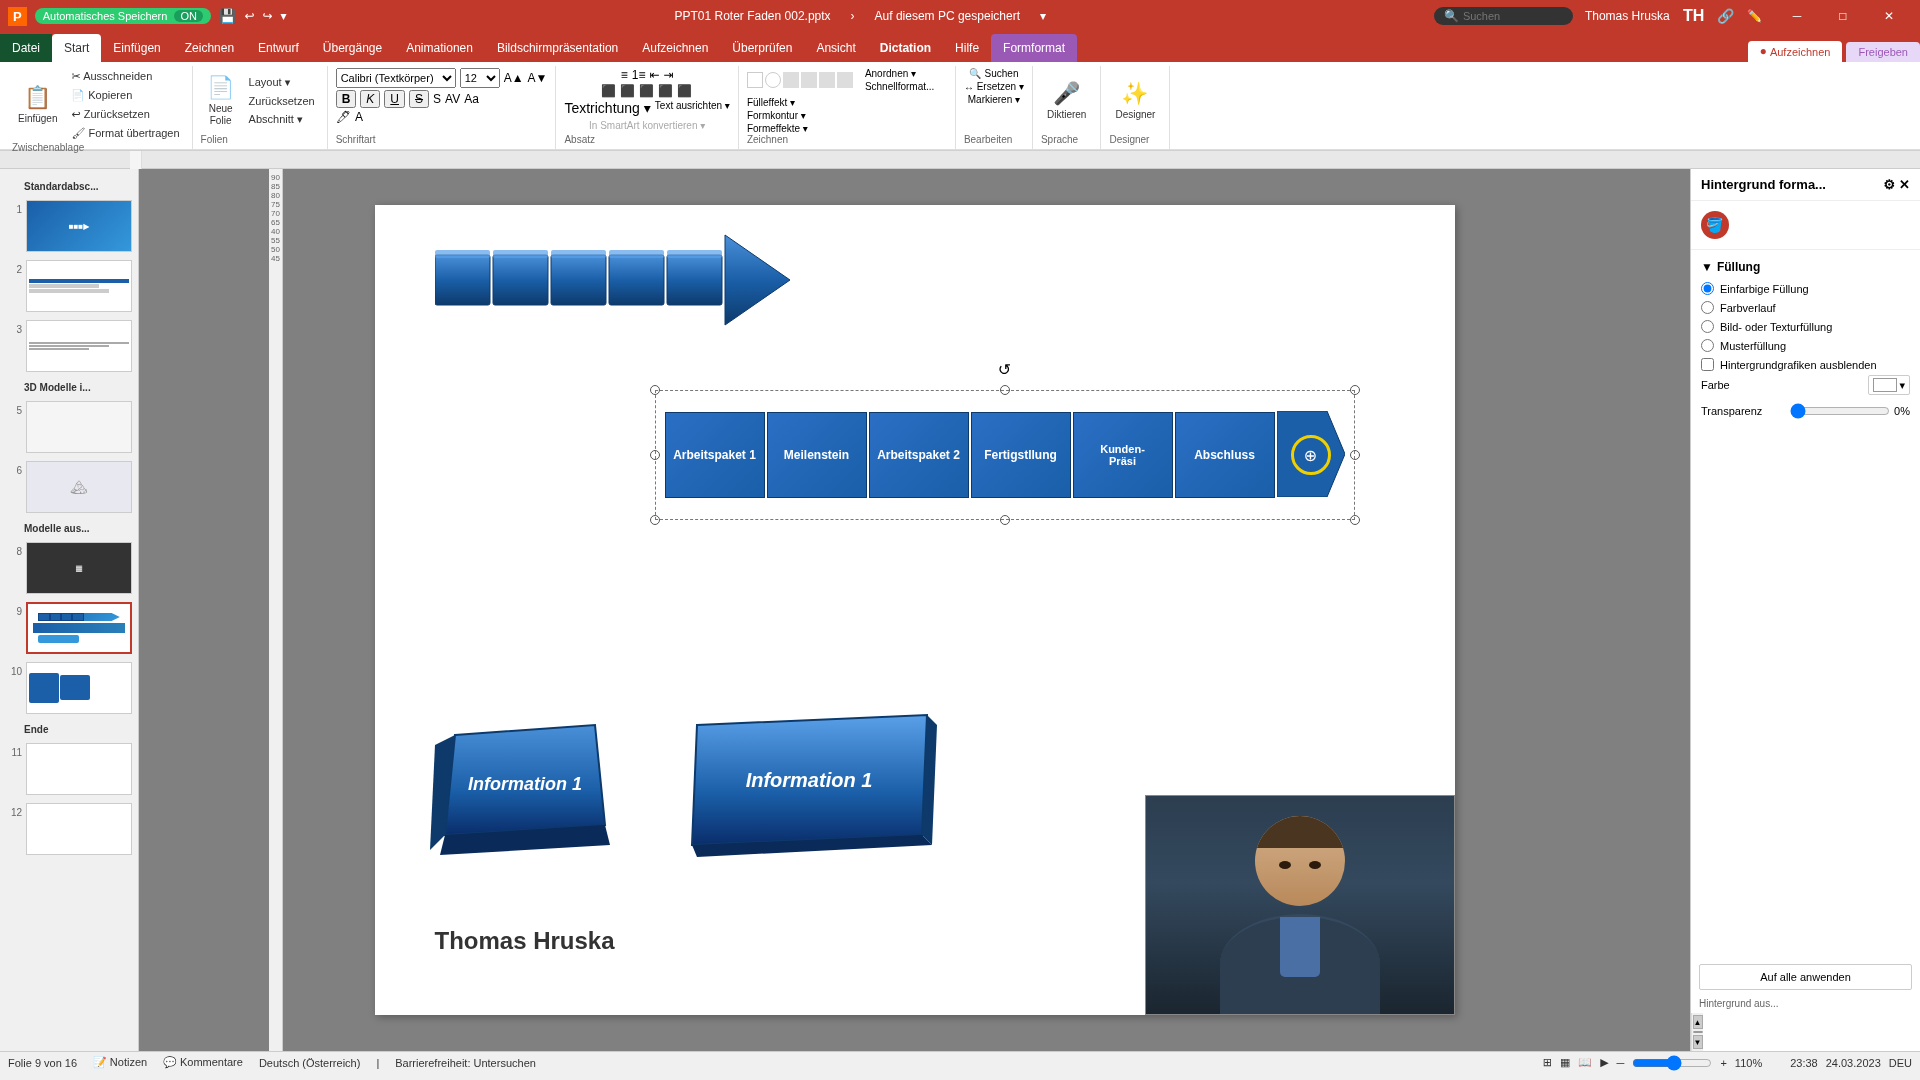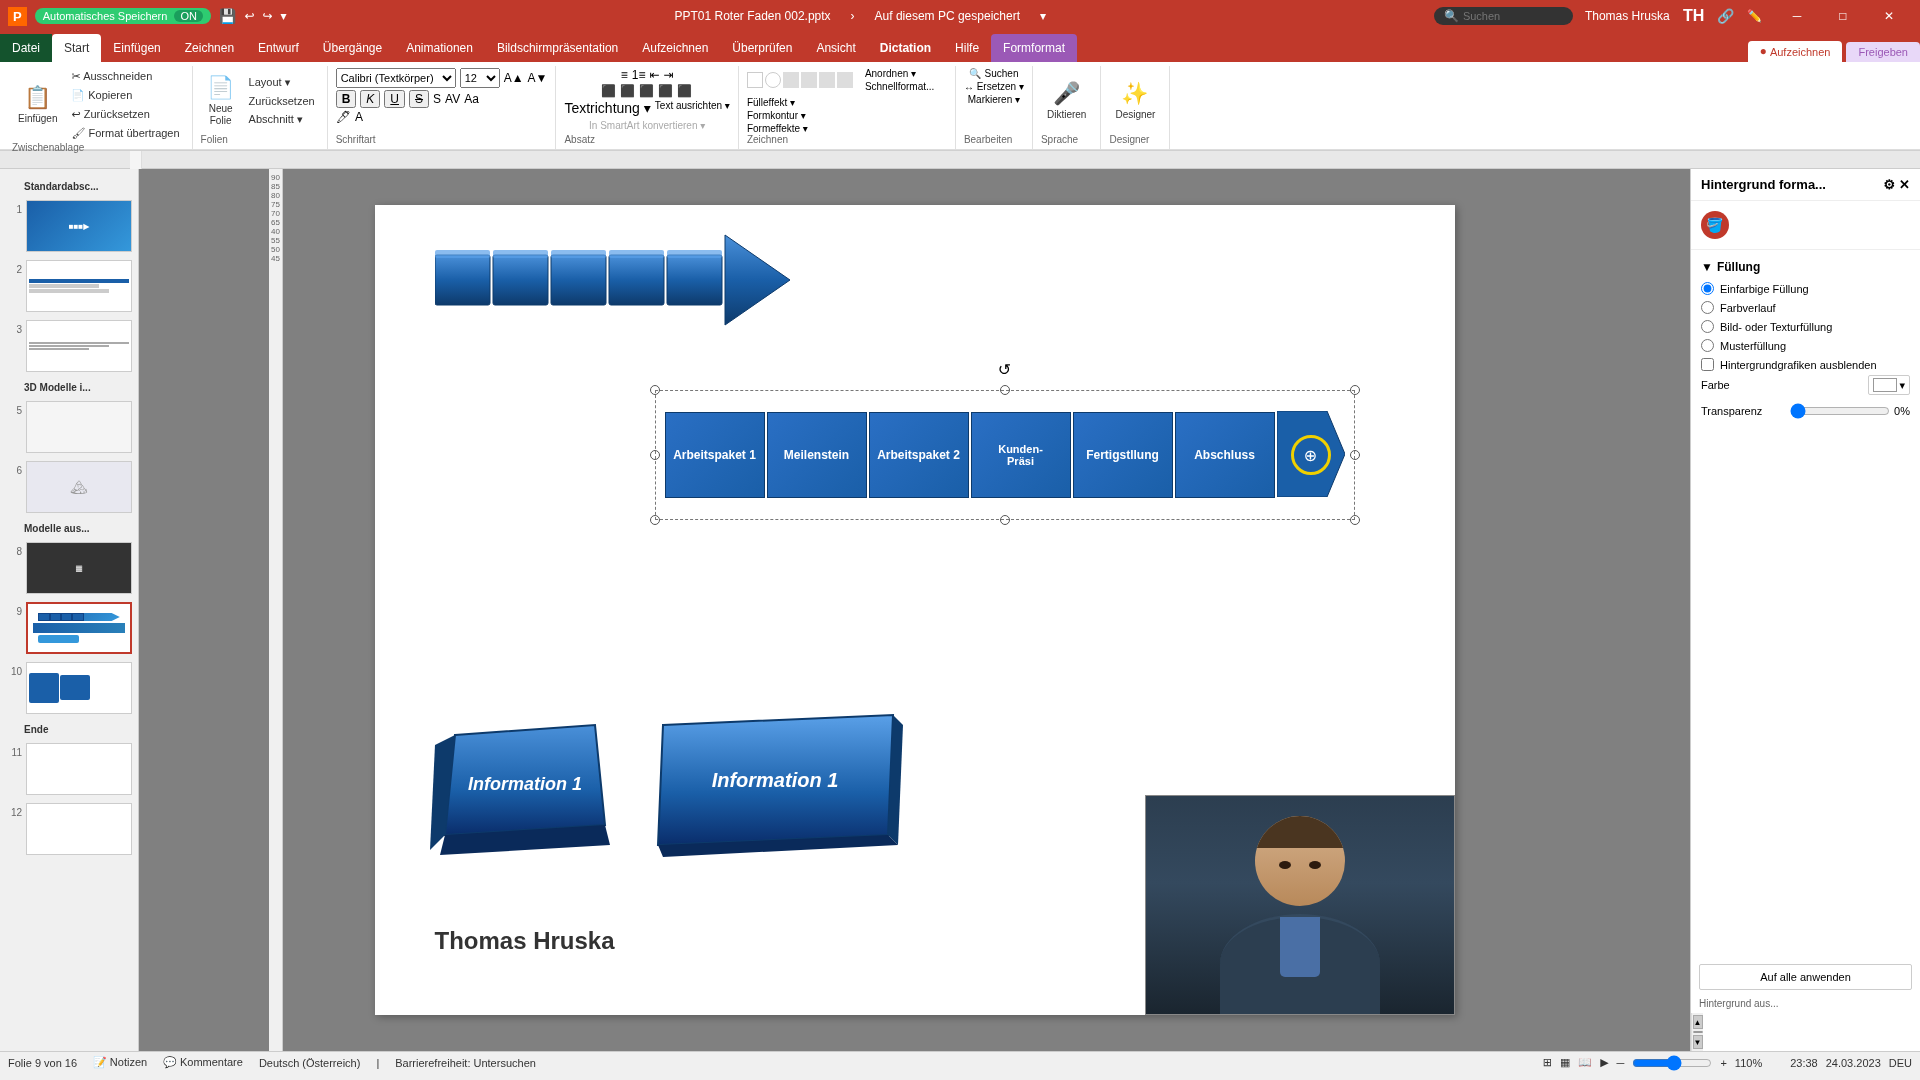--- a/index.html
+++ b/index.html
@@ -747,43 +747,43 @@
         <div style="display:flex;align-items:center;height:100%;padding:10px 10px;">
           <div style="flex:1;height:86px;background:linear-gradient(135deg,#2a6fc4,#1a5fa8);border:1px solid #0d3a6b;display:flex;align-items:center;justify-content:center;text-align:center;color:white;font-size:12px;font-weight:bold;padding:4px;">
             <span>Arbeitspaket 1</span>
           </div>
           <div style="flex:1;height:86px;background:linear-gradient(135deg,#2a6fc4,#1a5fa8);border:1px solid #0d3a6b;display:flex;align-items:center;justify-content:center;text-align:center;color:white;font-size:12px;font-weight:bold;padding:4px;margin-left:2px;">
             <span>Meilenstein</span>
           </div>
           <div style="flex:1;height:86px;background:linear-gradient(135deg,#2a6fc4,#1a5fa8);border:1px solid #0d3a6b;display:flex;align-items:center;justify-content:center;text-align:center;color:white;font-size:12px;font-weight:bold;padding:4px;margin-left:2px;">
             <span>Arbeitspaket 2</span>
           </div>
+          <div style="flex:1;height:86px;background:linear-gradient(135deg,#2a6fc4,#1a5fa8);border:1px solid #0d3a6b;display:flex;align-items:center;justify-content:center;text-align:center;color:white;font-size:12px;font-weight:bold;padding:4px;margin-left:2px;">
+            <span>Fertigstllung</span>
+          </div>
           <div style="flex:1;height:86px;background:linear-gradient(135deg,#2a6fc4,#1a5fa8);border:1px solid #0d3a6b;display:flex;align-items:center;justify-content:center;text-align:center;color:white;font-size:11px;font-weight:bold;padding:4px;margin-left:2px;">
             <span>Kunden-<br>Präsi</span>
-          </div>
-          <div style="flex:1;height:86px;background:linear-gradient(135deg,#2a6fc4,#1a5fa8);border:1px solid #0d3a6b;display:flex;align-items:center;justify-content:center;text-align:center;color:white;font-size:12px;font-weight:bold;padding:4px;margin-left:2px;">
-            <span>Fertigstllung</span>
           </div>
           <div style="flex:1;height:86px;background:linear-gradient(135deg,#2a6fc4,#1a5fa8);border:1px solid #0d3a6b;display:flex;align-items:center;justify-content:center;text-align:center;color:white;font-size:12px;font-weight:bold;padding:4px;margin-left:2px;">
             <span>Abschluss</span>
           </div>
 
           <div style="position:relative;margin-left:2px;">
             <svg width="68" height="86" viewBox="0 0 68 86">
               <polygon points="0,0 50,0 68,43 50,86 0,86" fill="#1a5fa8" stroke="#0d3a6b" stroke-width="1"></polygon>
             </svg>
             
             <div style="position:absolute;top:50%;left:50%;transform:translate(-50%,-50%);width:40px;height:40px;border:3px solid #f0d000;border-radius:50%;pointer-events:none;"></div>
             
             <div style="position:absolute;top:50%;left:50%;transform:translate(-50%,-50%);font-size:16px;color:white;pointer-events:none;">⊕</div>
           </div>
         </div>
       </div>
 
-      <div style="position:absolute;bottom:150px;left:50px;display:flex;gap:28px;">
+      <div style="position:absolute;bottom:150px;left:50px;display:flex;gap:62px;">
 
         <div style="position:relative;width:200px;height:160px;">
           <svg width="200" height="160" viewBox="0 0 200 160">
             <defs>
               <linearGradient id="keyGrad1" x1="0" y1="0" x2="0" y2="1">
                 <stop offset="0%" stop-color="#4a90d9"></stop>
                 <stop offset="60%" stop-color="#1a5fa8"></stop>
                 <stop offset="100%" stop-color="#0a2d6b"></stop>
               </linearGradient>
             </defs>

